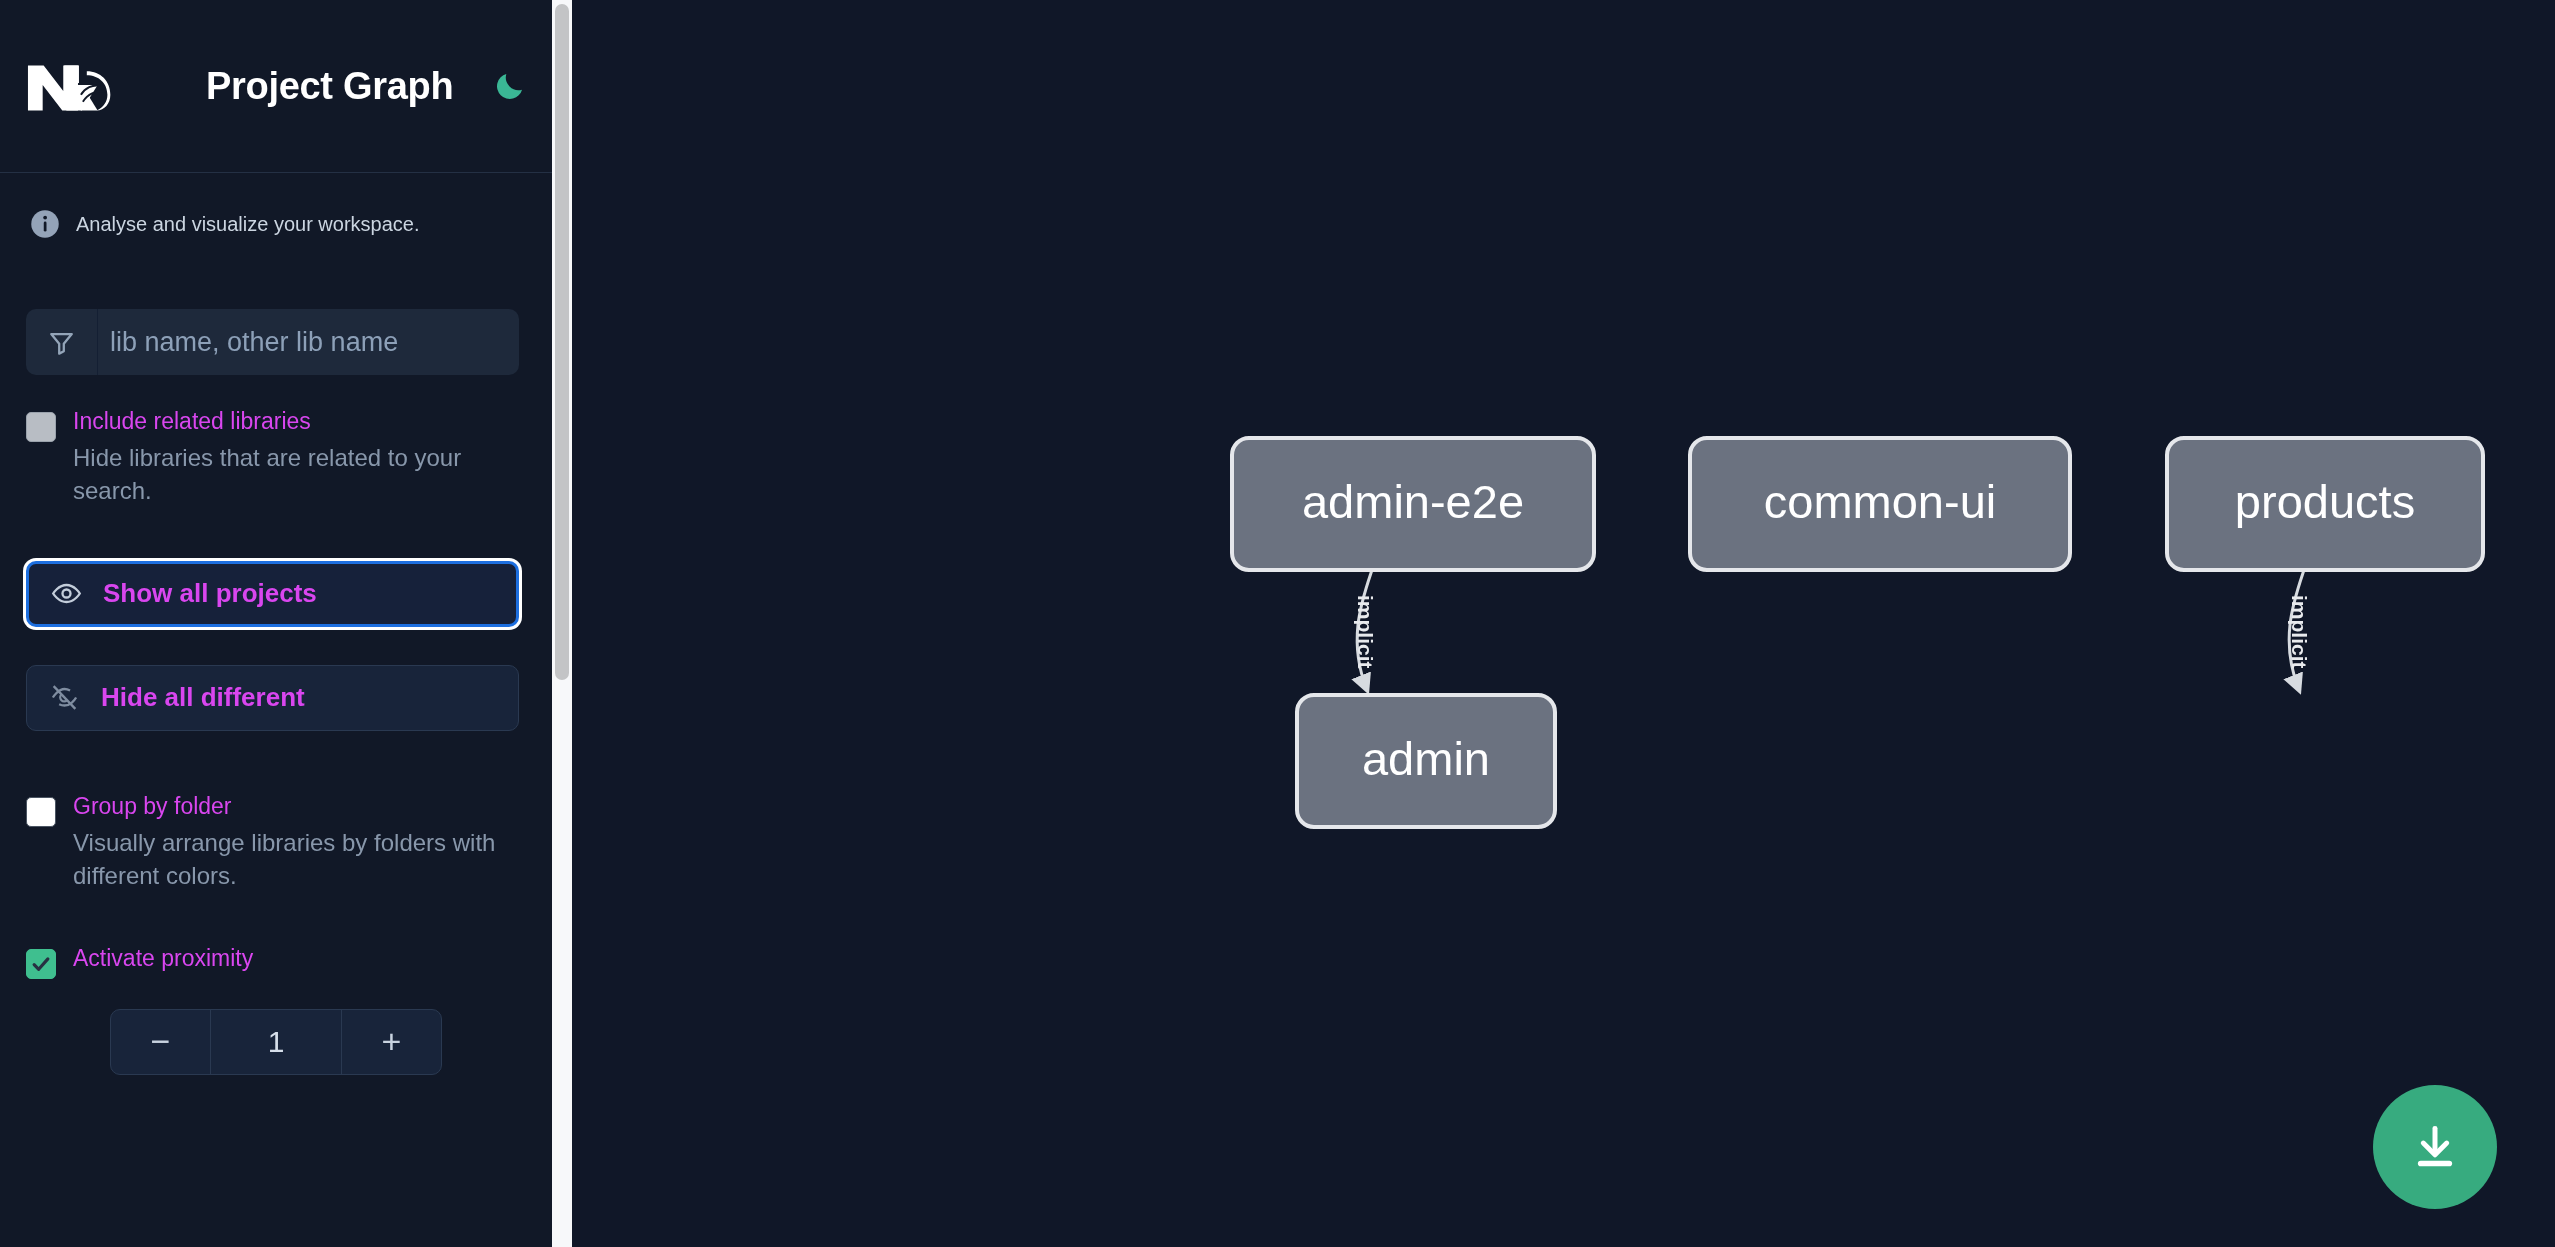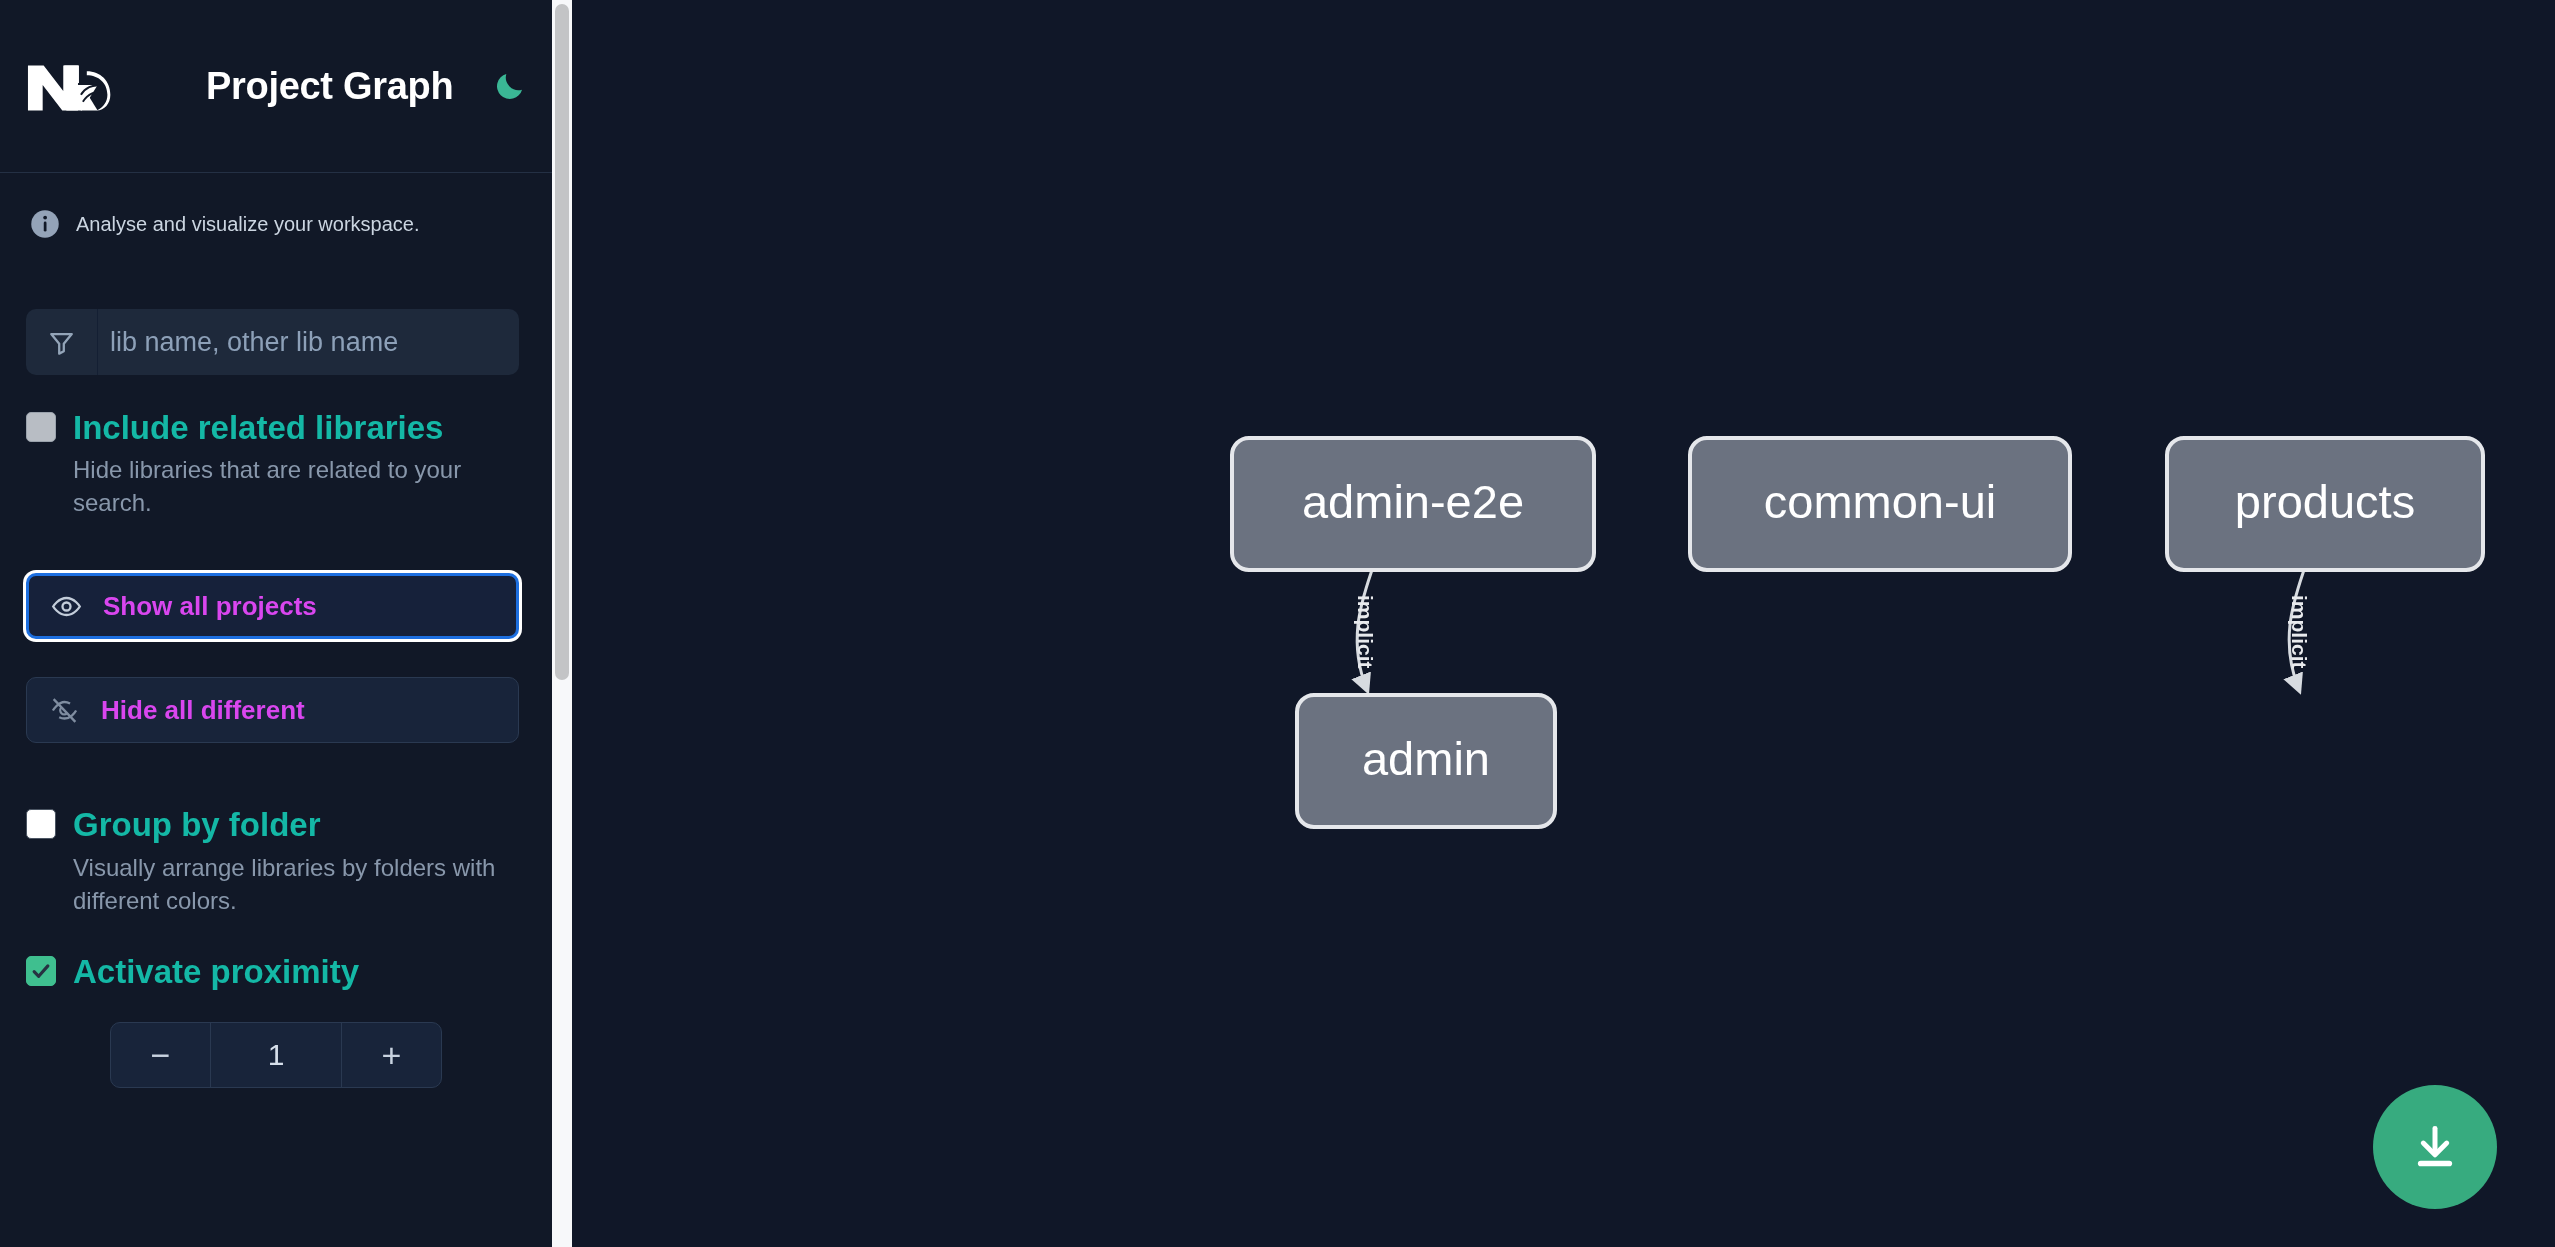--- a/index.html
+++ b/index.html
@@ -71,21 +71,21 @@
   .cb {
     width: 30px; height: 30px; flex: 0 0 30px;
     border-radius: 5px; margin-top: 5px; cursor: pointer;
     display: flex; align-items: center; justify-content: center;
   }
   .cb.grey  { background: #b8bdc4; border: 1px solid #9aa2ac; }
   .cb.white { background: #ffffff; border: 1px solid #4b5563; }
   .cb.green { background: #3fbf8f; border: 1px solid #3fbf8f; }
   .cb-check { width: 22px; height: 22px; }
   .opt-text { margin-left: 17px; }
-  .opt-title { font-size: 33px; font-weight: 700; color: #14b8a6; line-height: 1.25; }
+  .opt-title { font-size: 23px; font-weight: 400; color: #d946ef; line-height: 1.25; }
   .opt-desc  { font-size: 24px; color: #8897ab; line-height: 1.38; margin-top: 5px; max-width: 445px; }
 
   .btn {
     margin: 0 33px 0 26px;
     height: 66px; border-radius: 10px;
     background: #18243a;
     border: 1px solid #2a3951;
     display: flex; align-items: center;
     cursor: pointer;
   }
@@ -237,21 +237,21 @@
     </div>
 
     <div class="opt-row" style="margin-top:61px;">
       <span class="cb white"></span>
       <div class="opt-text">
         <div class="opt-title">Group by folder</div>
         <div class="opt-desc">Visually arrange libraries by folders with different colors.</div>
       </div>
     </div>
 
-    <div class="opt-row" style="margin-top:34px;">
+    <div class="opt-row" style="margin-top:52px;">
       <span class="cb green">
         <svg class="cb-check" viewBox="0 0 24 24">
           <path fill="none" stroke="#273142" stroke-width="3.4" stroke-linecap="round" stroke-linejoin="round" d="M4.5 12.6l5 5.2 10-11.4"></path>
         </svg>
       </span>
       <div class="opt-text">
         <div class="opt-title">Activate proximity</div>
       </div>
     </div>
 

